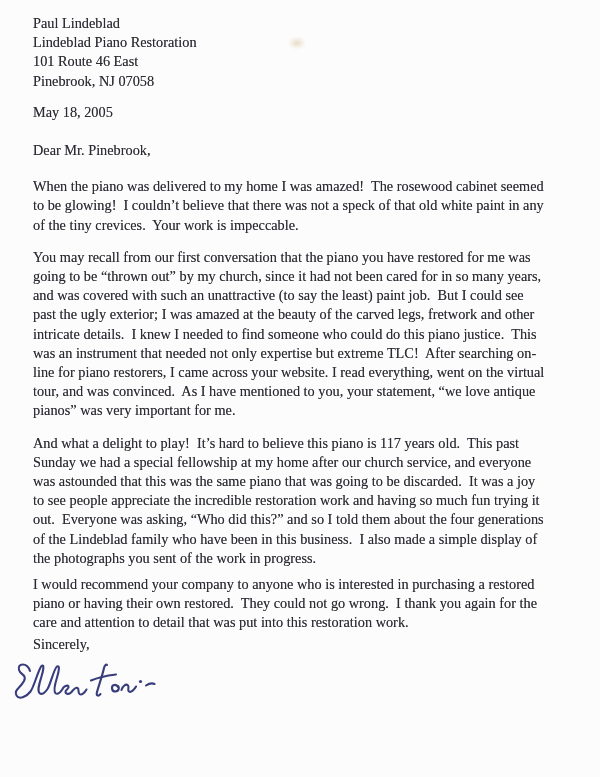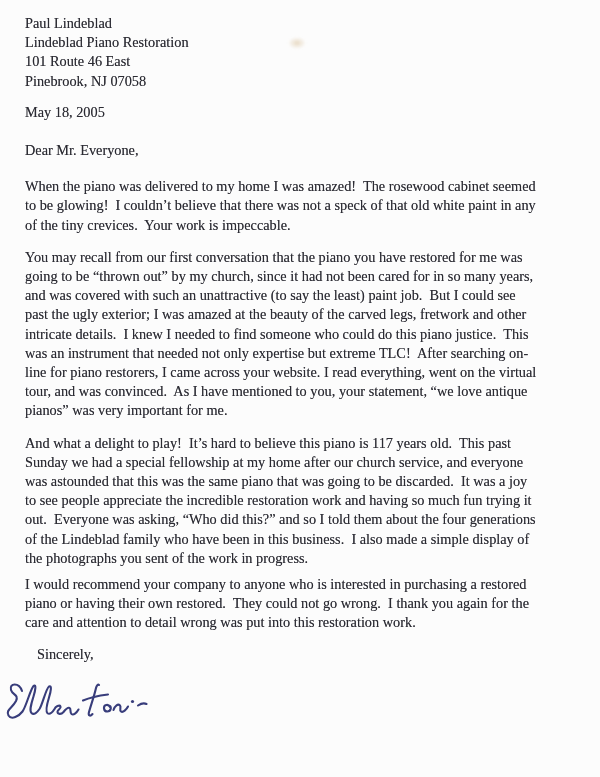--- a/index.html
+++ b/index.html
@@ -8,33 +8,33 @@
     width: 600px;
     height: 777px;
     background: var(--background, #fcfcfc);
     overflow: hidden;
     font-family: "Liberation Serif", serif;
     color: var(--text, #2b2b33);
     box-sizing: border-box;
   }
   .content {
     position: relative;
-    padding: 14px 8px 0 25px;
+    padding: 14px 8px 0 33px;
     font-size: 14.3px;
     line-height: 19.2px;
     text-shadow: 0 0 0.6px rgba(43,43,51,0.55);
   }
   .address   { white-space: pre; margin: 0 0 12px 0; }
   .date      { margin: 5px 0 19px 0; }
   .salutation{ margin: 0 0 17px 0; }
   .para      { white-space: pre; margin: 0 0 13px 0; }
   .para.p3   { margin-bottom: 7px; }
   .para.p4   { margin-bottom: 2px; }
   .u         { text-underline-offset: 2px; text-align: center; }
-  .closing   { margin: 12px; }
+  .closing   { margin: 0; }
   .signature {
     display: block;
     width: 160px;
     height: 52px;
     margin: 2px 0 2px -21px;
   }
   .signature path, .signature circle {
     stroke: var(--signature_ink, #383d7b);
     fill: none;
     stroke-width: 2.1;
@@ -56,21 +56,21 @@
 <body>
 
 <div class="page">
   <div class="smudge"></div>
   <div class="content">
     <div class="address">Paul Lindeblad
 Lindeblad Piano Restoration
 101 Route 46 East
 Pinebrook, NJ 07058</div>
     <div class="date">May 18, 2005</div>
-    <div class="salutation">Dear Mr. Everyone,</div>
+    <div class="salutation">Dear Mr. Pinebrook,</div>
     <p class="para p2">When the piano was delivered to my home I was amazed!  The rosewood cabinet seemed
 to be glowing!  I couldn’t believe that there was not a speck of that old white paint in any
 of the tiny crevices.  Your work is impeccable.</p>
     <p class="para p1">You may recall from our first conversation that the piano you have restored for me was
 going to be “thrown out” by my church, since it had not been cared for in so many years,
 and was covered with such an unattractive (to say the least) paint job.  But I could see
 past the ugly exterior; I was amazed at the beauty of the carved legs, fretwork and other
 intricate details.  I knew I needed to find someone who could do this piano justice.  This
 was an instrument that needed not only expertise but extreme TLC!  After searching on-
 line for piano restorers, I came across your website. I read everything, went on the virtual
@@ -78,21 +78,21 @@
 pianos” was very important for me.</p>
     <p class="para p3">And what a delight to play!  It’s hard to believe this piano is 117 years old.  This past
 Sunday we had a special fellowship at my home after our church service, and everyone
 was astounded that this was the same piano that was going to be discarded.  It was a joy
 to see people appreciate the incredible restoration work and having so much fun trying it
 out.  Everyone was asking, “Who did this?” and so I told them about the four generations
 of the Lindeblad family who have been in this business.  I also made a simple display of
 the photographs you sent of the work in progress.</p>
     <p class="para p4"><span>I would recommend your company to anyone who is interested in purchasing a restored
 piano or having their own restored.  They could not go wrong.  I thank you again for the
-</span><span class="u">care</span><span> and attention to detail wrong was put into this restoration work.</span></p>
+</span><span class="u">care</span><span> and attention to detail that was put into this restoration work.</span></p>
     <div class="closing">Sincerely,</div>
     <svg class="signature" viewBox="0 0 160 52" aria-hidden="true">
       <path d="M18,15 C15,6 5,7 7,14 C8.5,19 15,18.5 12,25 C8,32.5 1.5,34 4.5,39.5 C7.5,44.5 15,40 18.5,35.5 C22,31 26.5,13 29.5,10 C32.5,7.5 31.5,14 29.5,20.5 C27.5,27 25,34.5 27.5,37 C30,39.5 33.5,36 35.5,33 C38.5,28.5 42,12.5 45,10.5 C48,9 47,15 45,21.5 C43,28 41,35 43.5,37.2 C46,39.2 49,35.5 50.5,33 C51.5,30.5 55.5,28.5 56.5,30.5 C57.5,32.5 53.5,33.5 53.5,35.8 C53.5,38.2 57,38.8 59.5,36 C61.5,33.5 63.5,31 65.5,32 C67.5,33 65.5,36.5 67.5,38 C69.5,39.5 72.5,37 74.5,33.5"></path>
       <path d="M95,9 C94,8 92.5,9.5 92,12 C90.5,19 87,29 85,36 C84,39.5 86,41 88.5,38"></path>
       <path d="M79,24.5 C86,21.5 96,19.5 104,18.5"></path>
       <path d="M106,31 C104.5,27.5 99.5,28.5 100,32.5 C100.5,36.5 106,36.5 106.8,32.5 C107,30.8 106,29.5 105,29.8"></path>
       <path d="M109.5,34 C111,29.5 114,27.5 116,29.5 C117.5,31 115,34 117,35.5 C119,37 122.5,33.5 124,30.5"></path>
       <circle class="dot" cx="128.5" cy="25.5" r="1.6"></circle>
       <path d="M134,29.5 C137,27.5 140.5,27 142.5,28"></path>
     </svg>

